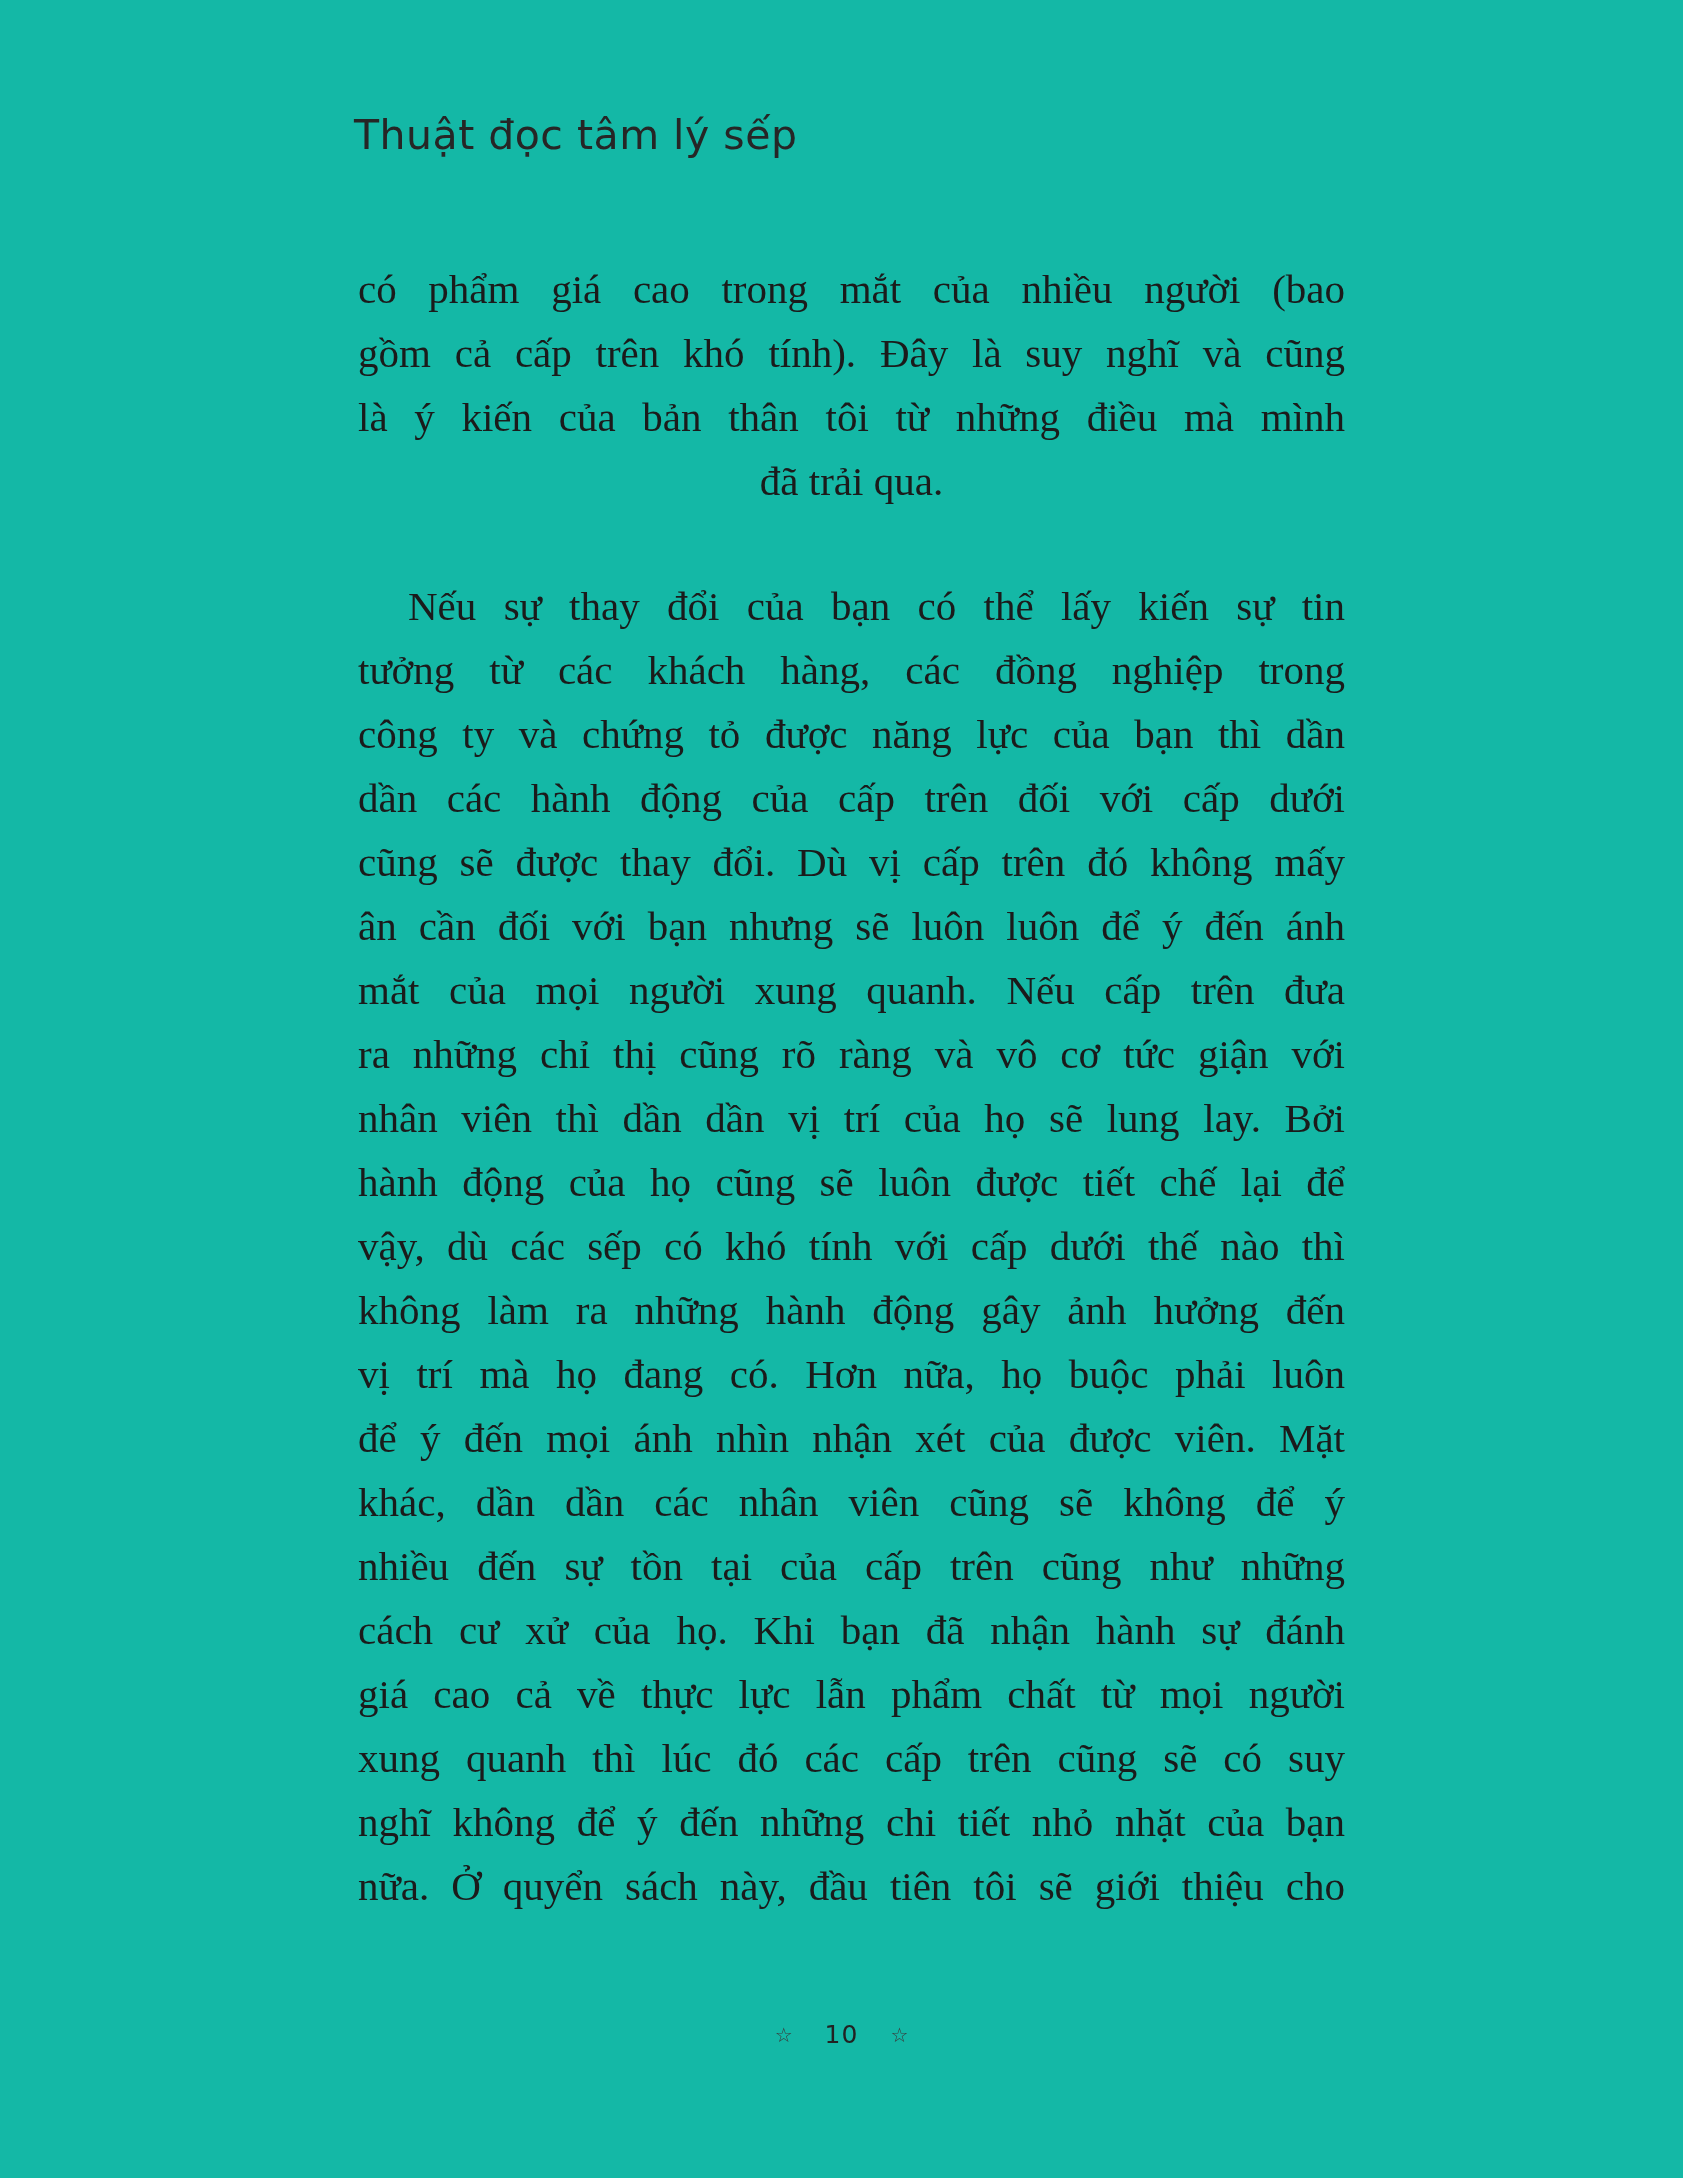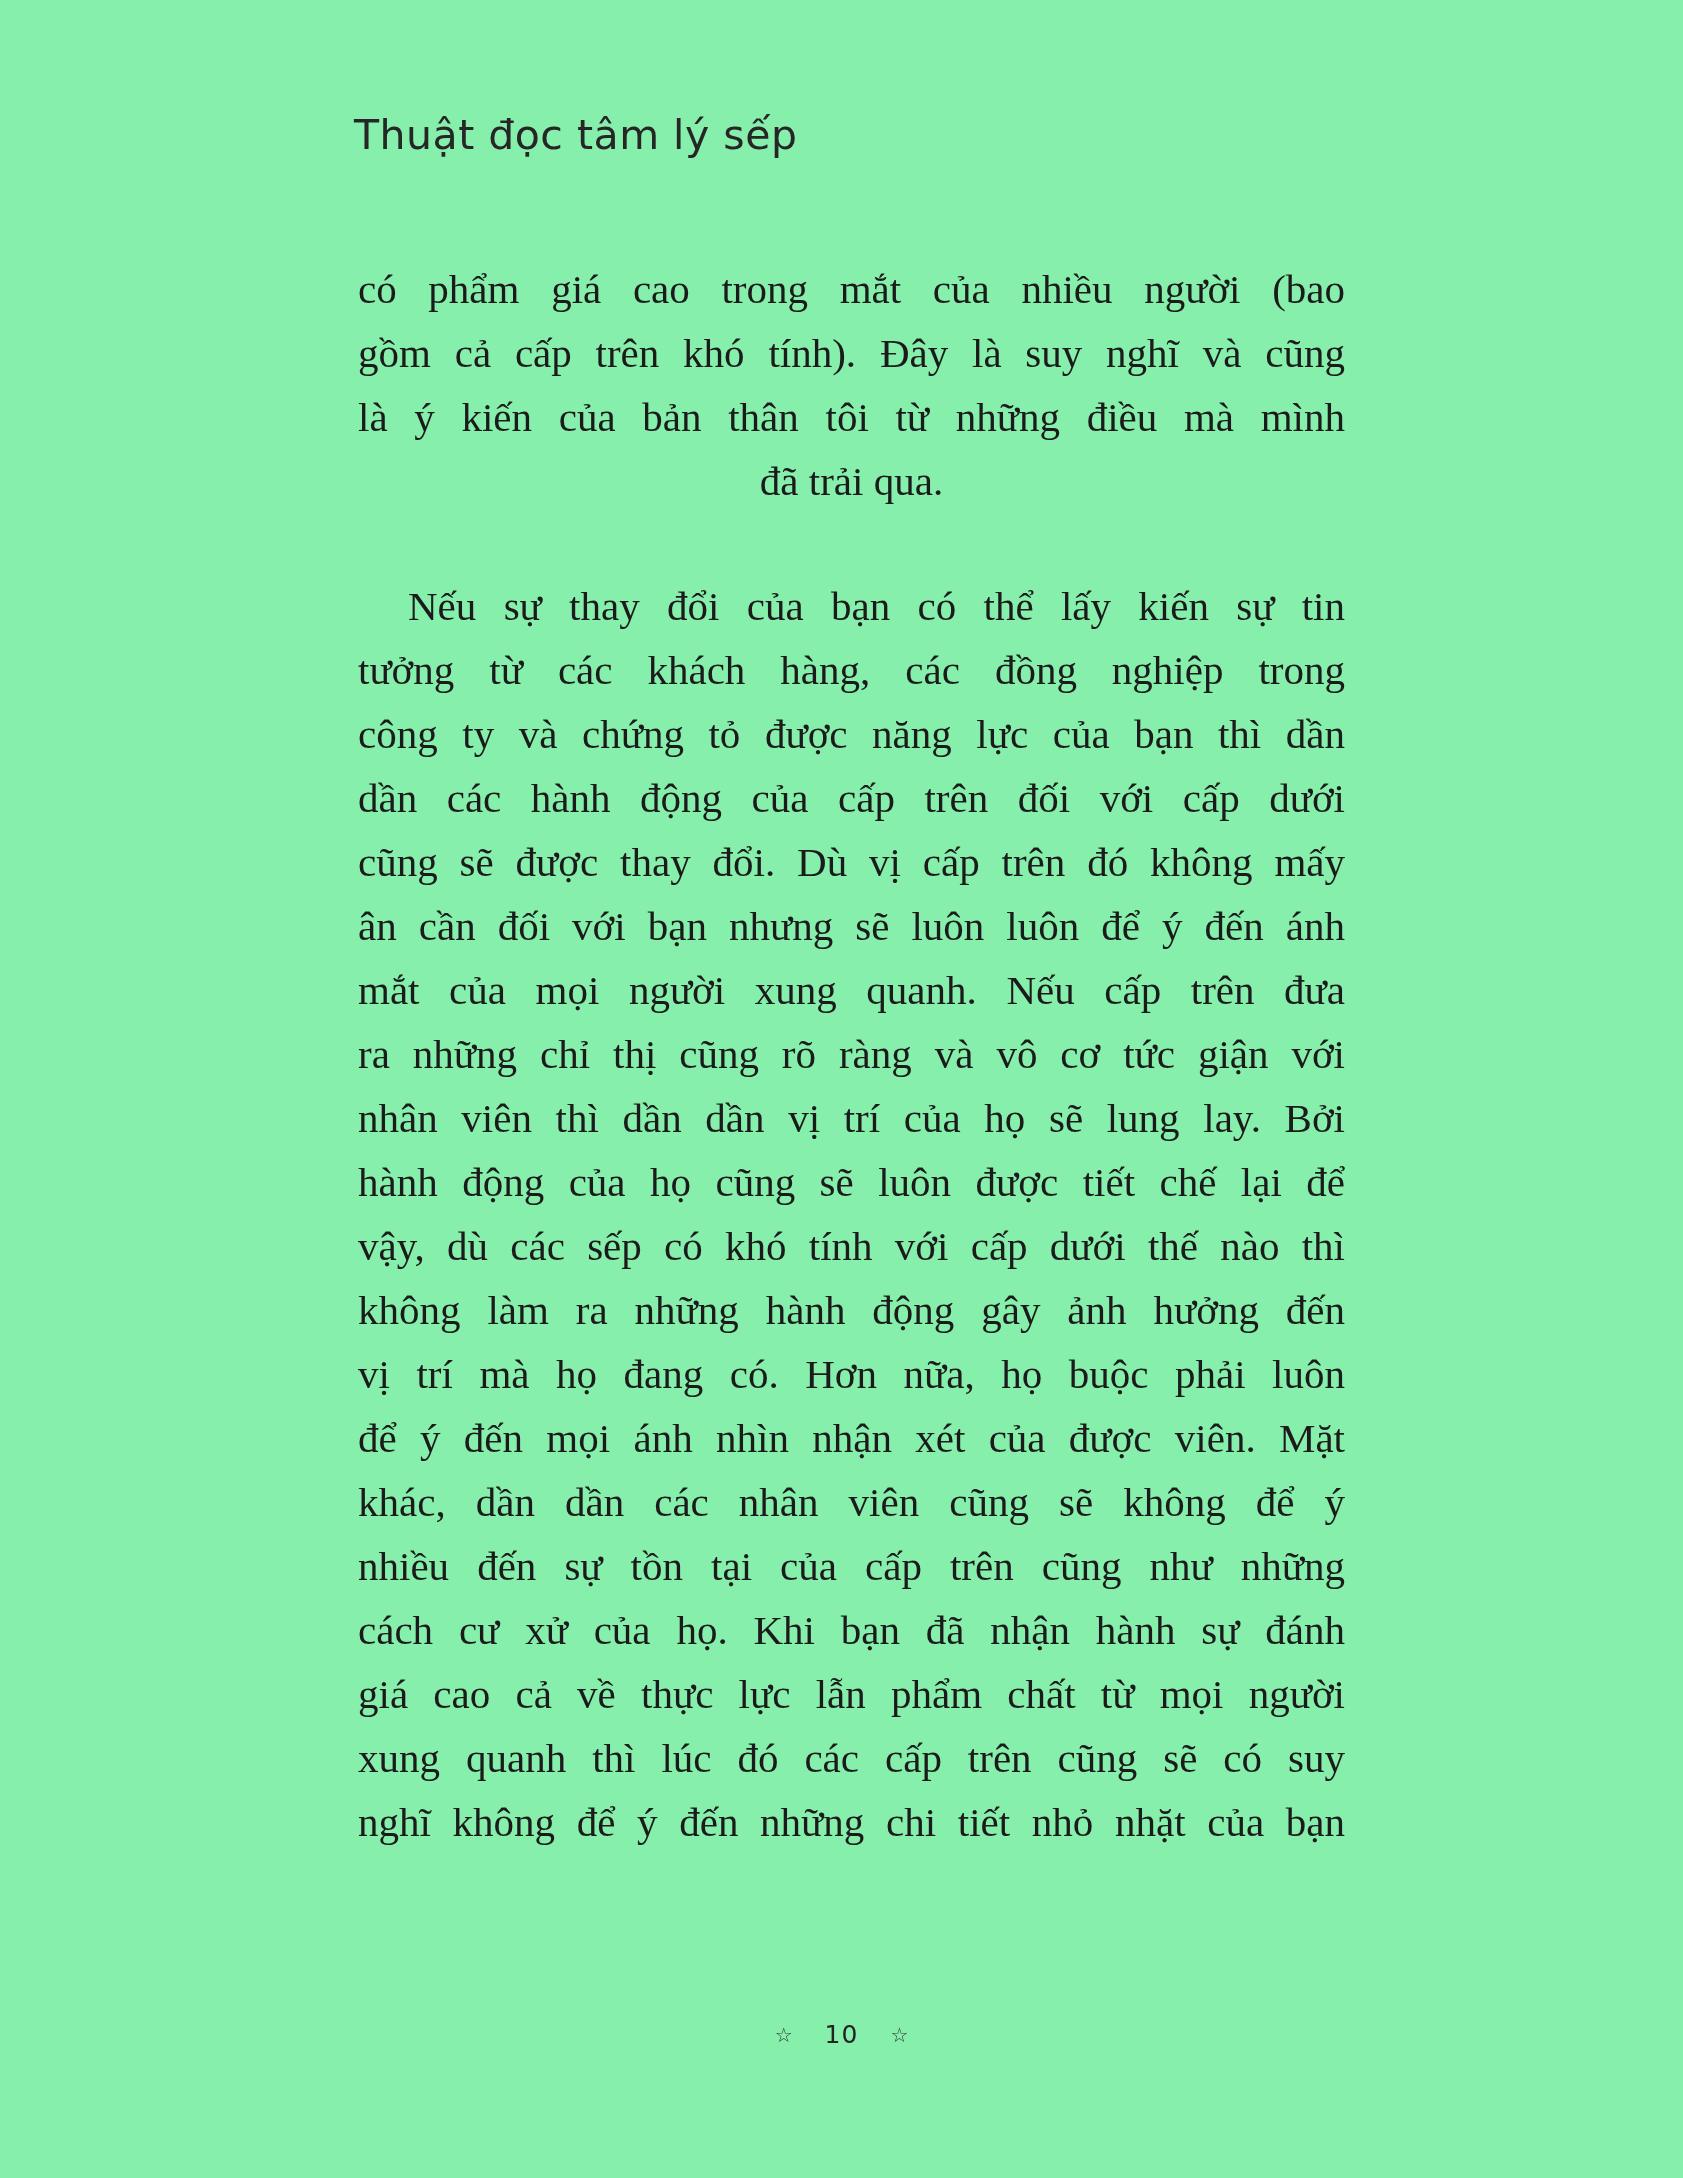--- a/index.html
+++ b/index.html
@@ -4,21 +4,21 @@
 <style>
   html, body {
     margin: 0;
     padding: 0;
     background: #ffffff;
   }
   .page {
     position: relative;
     width: 1683px;
     height: 2178px;
-    background: #86efac;
+    background: #14b8a6;
     overflow: hidden;
   }
   .running-header {
     position: absolute;
     left: 354px;
     top: 111px;
     font-family: "DejaVu Sans", sans-serif;
     font-size: 41px;
     font-weight: 400;
     letter-spacing: 0.5px;
@@ -106,20 +106,21 @@
       <div class="line justify">vậy, dù các sếp có khó tính với cấp dưới thế nào thì</div>
       <div class="line justify">không làm ra những hành động gây ảnh hưởng đến</div>
       <div class="line justify">vị trí mà họ đang có. Hơn nữa, họ buộc phải luôn</div>
       <div class="line justify">để ý đến mọi ánh nhìn nhận xét của được viên. Mặt</div>
       <div class="line justify">khác, dần dần các nhân viên cũng sẽ không để ý</div>
       <div class="line justify">nhiều đến sự tồn tại của cấp trên cũng như những</div>
       <div class="line justify">cách cư xử của họ. Khi bạn đã nhận hành sự đánh</div>
       <div class="line justify">giá cao cả về thực lực lẫn phẩm chất từ mọi người</div>
       <div class="line justify">xung quanh thì lúc đó các cấp trên cũng sẽ có suy</div>
       <div class="line justify">nghĩ không để ý đến những chi tiết nhỏ nhặt của bạn</div>
+      <div class="line justify">nữa. Ở quyển sách này, đầu tiên tôi sẽ giới thiệu cho</div>
     </div>
 
   </div>
 
   <div class="page-footer">
     <span class="footer-star">☆</span>
     <span class="footer-num">10</span>
     <span class="footer-star">☆</span>
   </div>
 

